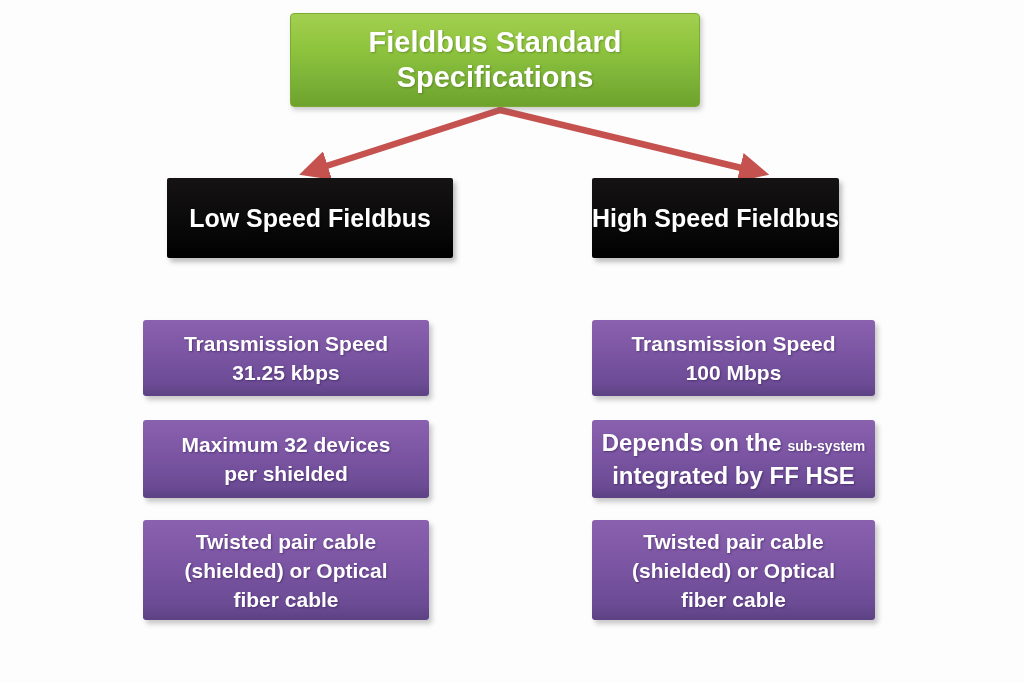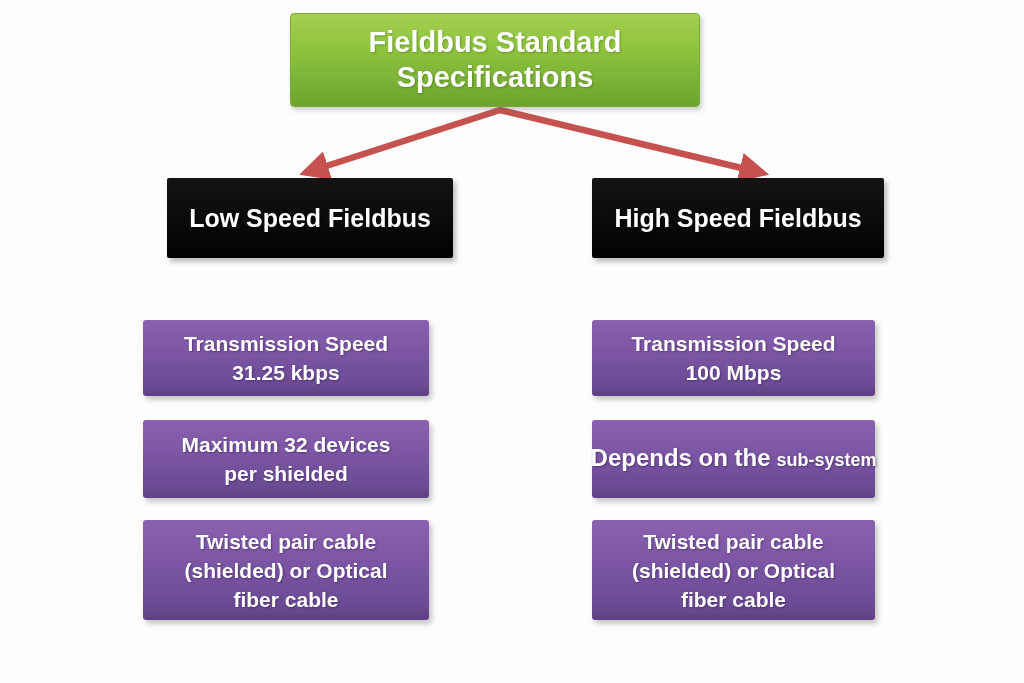--- a/index.html
+++ b/index.html
@@ -46,38 +46,38 @@
   }
   .header-box {
     background: linear-gradient(180deg, #151314 0%, #0a090a 60%, #000000 100%);
     border-radius: 2px;
     box-shadow: 3px 4px 5px rgba(110,110,110,0.45);
     font-size: 25px;
     line-height: 33px;
     text-shadow: 1px 1px 2px rgba(0,0,0,0.6);
   }
   .header-low  { left: 143px; top: 178px; width: 286px; height: 80px; margin-left: 24px; }
-  .header-high { left: 592px; top: 178px; width: 292px; height: 80px; }
+  .header-high { left: 592px; top: 178px; width: 247px; height: 80px; }
   .spec-box {
     background: linear-gradient(180deg, #8a61ae 0%, #7b55a3 45%, #6b4b94 85%, #5c4183 100%);
     border-radius: 3px;
     box-shadow: 3px 4px 5px rgba(120,120,120,0.4);
     font-size: 21px;
     line-height: 29px;
     text-shadow: 1px 1px 2px rgba(55,30,85,0.55);
     margin-top: 33px;
   }
   .l1 { left: 143px; top: 287px; width: 286px; height: 76px; }
   .l2 { left: 143px; top: 387px; width: 286px; height: 78px; align-items: center; }
   .l3 { left: 143px; top: 487px; width: 286px; height: 100px; }
   .r1 { left: 592px; top: 287px; width: 283px; height: 76px; }
   .r2 { left: 592px; top: 387px; width: 283px; height: 78px; }
   .r3 { left: 592px; top: 487px; width: 283px; height: 100px; }
   .r2 .main-size  { font-size: 24px; }
-  .r2 .small-size { font-size: 18px; }
+  .r2 .small-size { font-size: 14px; }
   .line { white-space: nowrap; }
 </style>
 </head>
 <body>
 
 <div class="canvas">
 
   <svg class="connectors" viewBox="0 0 1024 683" xmlns="http://www.w3.org/2000/svg">
     <defs>
       <marker id="ah" markerUnits="strokeWidth" markerWidth="4.6" markerHeight="4.6" refX="2.2" refY="2.3" orient="auto">
@@ -117,20 +117,21 @@
     <div class="line">fiber cable</div>
   </div>
 
   <div class="box spec-box r1">
     <div class="line">Transmission Speed</div>
     <div class="line">100 Mbps</div>
   </div>
 
   <div class="box spec-box r2">
     <div class="line"><span class="main-size">Depends on the</span> <span class="small-size">sub-system</span></div>
+    <div class="line main-size">integrated by FF HSE</div>
   </div>
 
   <div class="box spec-box r3">
     <div class="line">Twisted pair cable</div>
     <div class="line">(shielded) or Optical</div>
     <div class="line">fiber cable</div>
   </div>
 
 </div>
 

